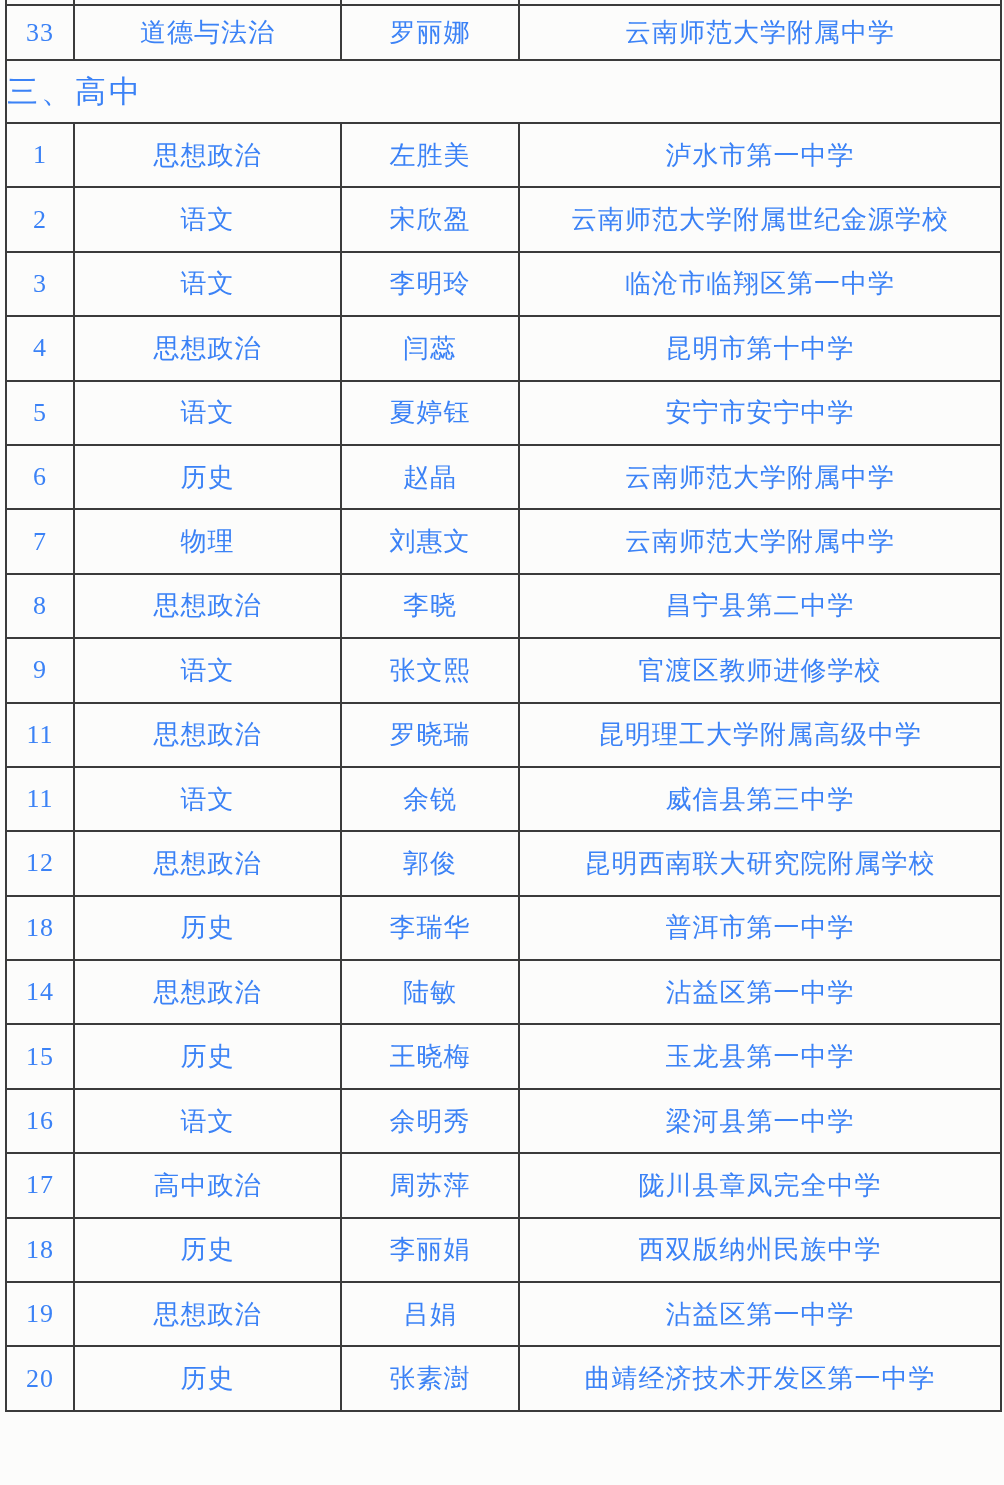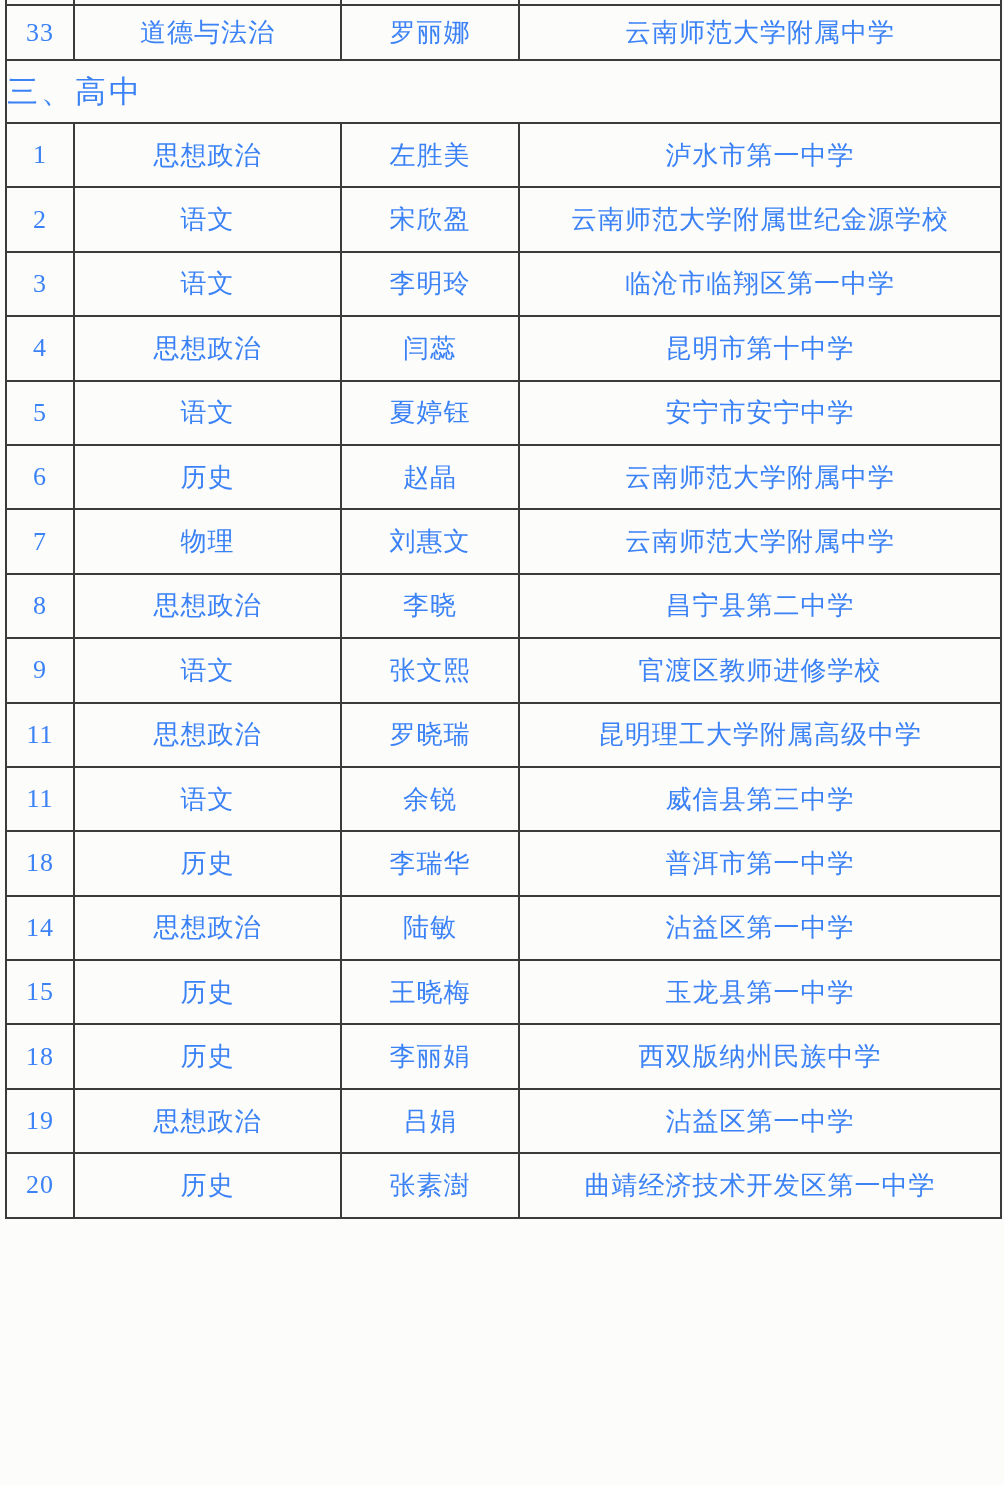--- a/index.html
+++ b/index.html
@@ -144,36 +144,54 @@
           <td>罗晓瑞</td>
           <td>昆明理工大学附属高级中学</td>
         </tr>
         <tr class="std-row">
           <td class="num-cell">11</td>
           <td>语文</td>
           <td>余锐</td>
           <td>威信县第三中学</td>
         </tr>
         <tr class="std-row">
+          <td class="num-cell">12</td>
+          <td>思想政治</td>
+          <td>郭俊</td>
+          <td>昆明西南联大研究院附属学校</td>
+        </tr>
+        <tr class="std-row">
           <td class="num-cell">18</td>
           <td>历史</td>
           <td>李瑞华</td>
           <td>普洱市第一中学</td>
         </tr>
         <tr class="std-row">
           <td class="num-cell">14</td>
           <td>思想政治</td>
           <td>陆敏</td>
           <td>沾益区第一中学</td>
         </tr>
         <tr class="std-row">
           <td class="num-cell">15</td>
           <td>历史</td>
           <td>王晓梅</td>
           <td>玉龙县第一中学</td>
+        </tr>
+        <tr class="std-row">
+          <td class="num-cell">16</td>
+          <td>语文</td>
+          <td>余明秀</td>
+          <td>梁河县第一中学</td>
+        </tr>
+        <tr class="std-row">
+          <td class="num-cell">17</td>
+          <td>高中政治</td>
+          <td>周苏萍</td>
+          <td>陇川县章凤完全中学</td>
         </tr>
         <tr class="std-row">
           <td class="num-cell">18</td>
           <td>历史</td>
           <td>李丽娟</td>
           <td>西双版纳州民族中学</td>
         </tr>
         <tr class="std-row">
           <td class="num-cell">19</td>
           <td>思想政治</td>

